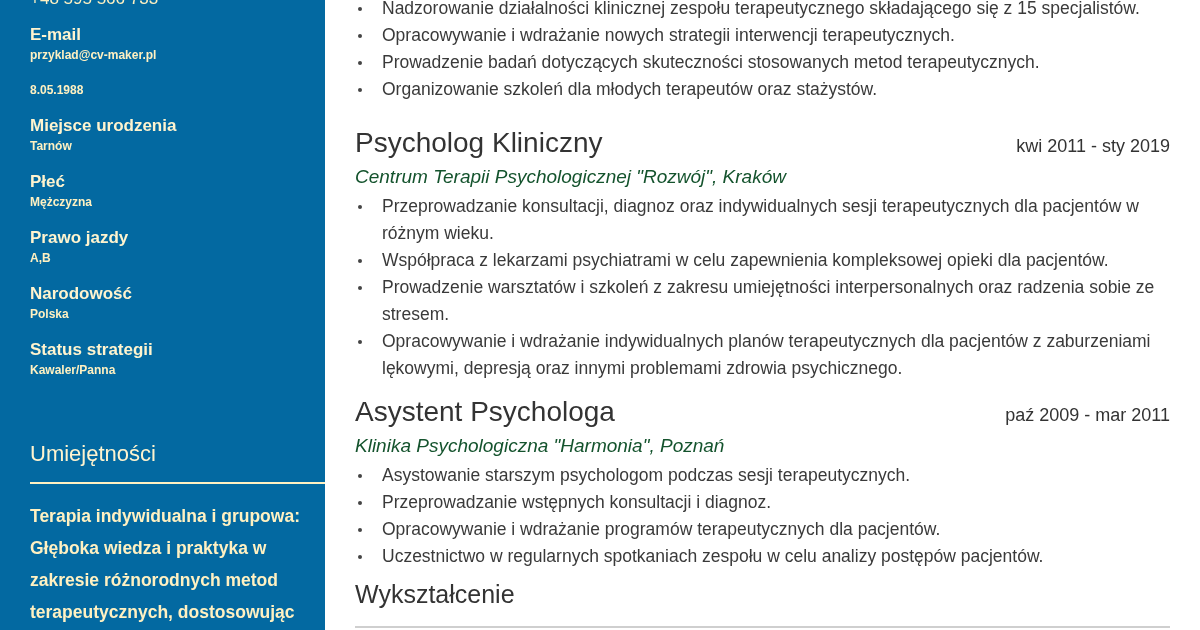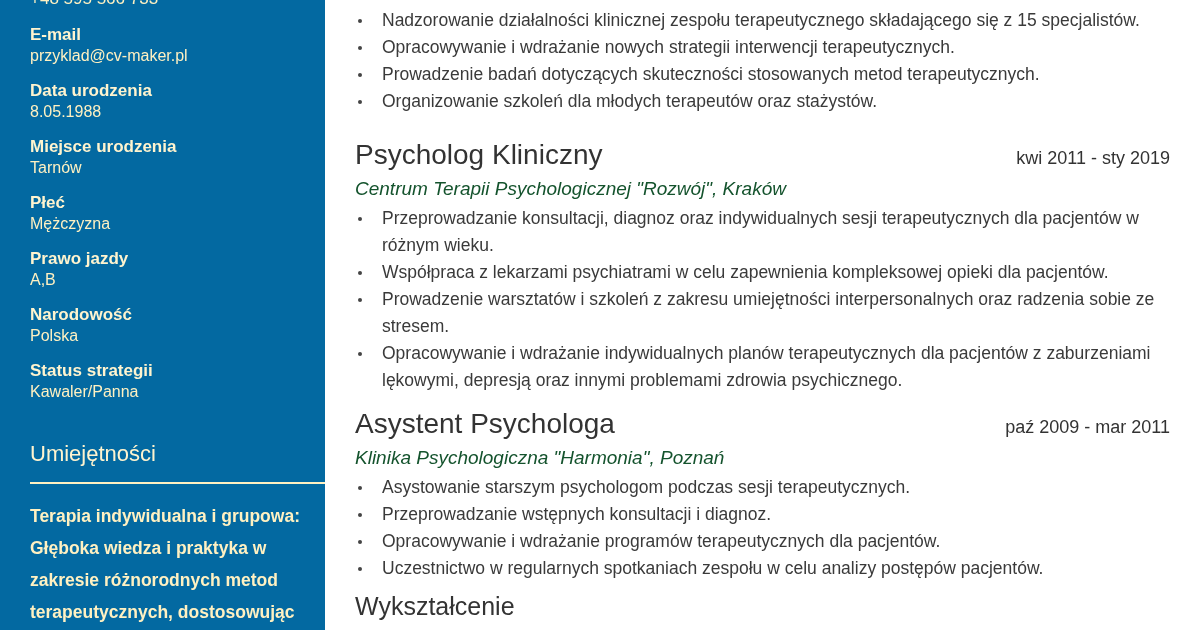--- a/index.html
+++ b/index.html
@@ -7,35 +7,35 @@
   body { font-family: "Liberation Sans", "DejaVu Sans", sans-serif; position: relative; }
 
   .sidebar {
     position: absolute; left: 0; top: 0; width: 325px; height: 630px;
     background: #0369a1; color: #FFF1C2; overflow: hidden;
   }
   .side-inner { position: absolute; left: 30px; top: -12px; right: 0; }
   .phone { font-size: 17px; line-height: 22px; height: 22px; color: #FFF1C2; }
   .field { margin-top: 14px; }
   .field .lbl { font-weight: bold; font-size: 17px; line-height: 21px; color: #FFF4CF; }
-  .field .val { font-size: 16px; line-height: 21px; color: #FFF1C2; }
+  .field .val { font-size: 12px; line-height: 21px; color: #FFF1C2; font-weight: bold; }
 
   .skills-heading {
     position: absolute; left: 30px; top: 440px;
     font-size: 22px; line-height: 28px; color: #FFF4CF; font-weight: normal;
   }
   .skills-divider {
     position: absolute; left: 30px; top: 482px; width: 295px; height: 2px; background: #FFF1C2;
   }
   .skills-text {
     position: absolute; left: 30px; top: 500px; width: 285px;
     font-size: 17.5px; line-height: 32px; font-weight: bold; color: #FFF1C2;
   }
 
-  .main { position: absolute; left: 355px; top: 12px; width: 815px; height: 519px; color: #333333; }
+  .main { position: absolute; left: 355px; top: 0; width: 815px; height: 519px; color: #333333; }
   ul.bullets { list-style: none; }
   ul.bullets li {
     position: relative; padding-left: 27px; font-size: 17.5px; line-height: 27px; color: #3a3a3a;
   }
   ul.bullets li::before {
     content: ""; position: absolute; left: 3px; top: 12px; width: 4px; height: 4px;
     border-radius: 50%; background: #444;
   }
   .job-head { display: flex; justify-content: space-between; align-items: baseline; }
   .job-title { font-size: 28px; line-height: 28px; font-weight: normal; color: #333; }
@@ -50,21 +50,20 @@
 
 <aside class="sidebar">
   <div class="side-inner">
     <div class="phone">+48 595 566 733</div>
 
     <div class="field">
       <div class="lbl">E-mail</div>
       <div class="val">przyklad@cv-maker.pl</div>
     </div>
     <div class="field">
-      <div class="lbl">Data urodzenia</div>
       <div class="val">8.05.1988</div>
     </div>
     <div class="field">
       <div class="lbl">Miejsce urodzenia</div>
       <div class="val">Tarnów</div>
     </div>
     <div class="field">
       <div class="lbl">Płeć</div>
       <div class="val">Mężczyzna</div>
     </div>

